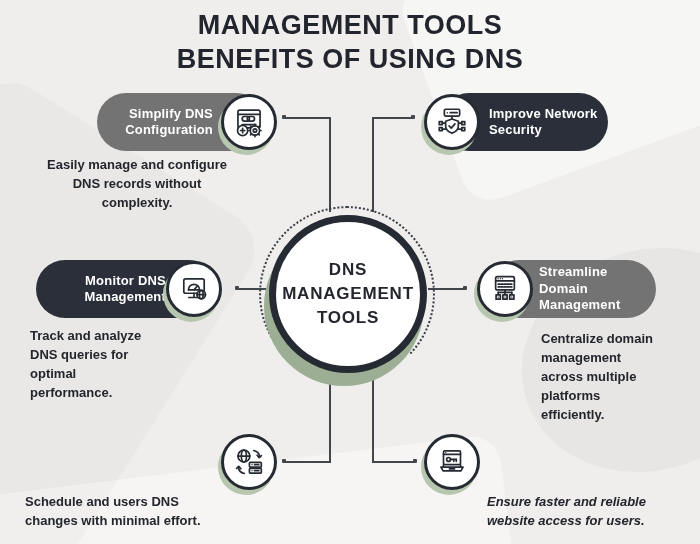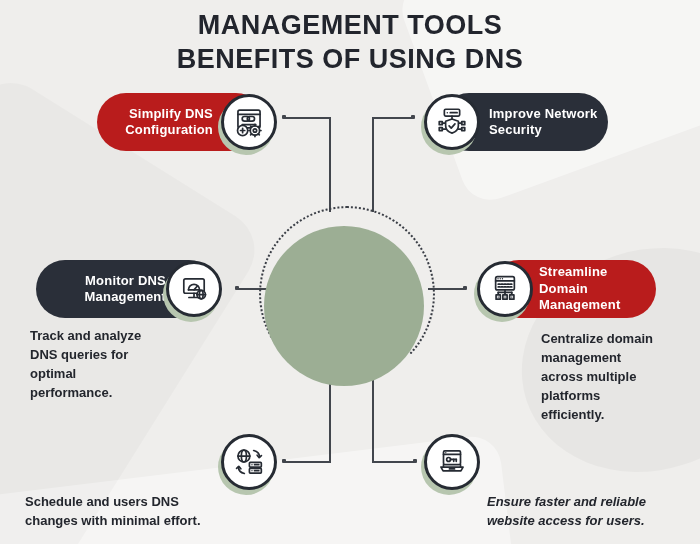--- a/index.html
+++ b/index.html
@@ -26,21 +26,21 @@
   .hub{position:absolute;left:269px;top:215px;width:144px;height:144px;background:#ffffff;
        border:7px solid #262b33;border-radius:50%;display:flex;align-items:center;justify-content:center;}
   .hub-label{font-size:17px;font-weight:800;letter-spacing:.8px;line-height:1.4;text-align:center;white-space:pre-line;}
 
   
   .line{position:absolute;background:#42464d;}
   .dot{position:absolute;width:4px;height:4px;background:#42464d;border-radius:1px;}
 
   
   .pill{position:absolute;height:58px;border-radius:29px;display:flex;align-items:center;box-sizing:border-box;}
-  .pill.green{background:#b91c1c;}
+  .pill.green{background:#737373;}
   .pill.dark{background:#2a2f39;}
   .pill-label{color:#ffffff;font-weight:700;font-size:13px;line-height:16.5px;letter-spacing:.2px;white-space:pre-line;width:100%;}
   .pill.left-side .pill-label{text-align:right;padding-right:52px;padding-left:14px;}
   .pill.right-side .pill-label{text-align:left;padding-left:49px;padding-right:8px;}
 
   
   .icon-badge{position:absolute;width:56px;height:56px;border-radius:50%;background:#ffffff;
               border:3px solid #262b33;box-sizing:border-box;display:flex;align-items:center;justify-content:center;
               box-shadow:-3px 5px 0 0 #b7c6af;}
   .icon-badge svg{display:block;}
@@ -85,40 +85,48 @@
   <div class="dot" style="left:282px;top:459px;"></div>
 
   <div class="line" style="left:372px;top:378px;width:1.5px;height:84px;"></div>
   <div class="line" style="left:372px;top:461px;width:43px;height:1.5px;"></div>
   <div class="dot" style="left:413px;top:459px;"></div>
 
   <div class="ring-clip">
     <div class="dotted-ring"></div>
   </div>
   <div class="green-crescent"></div>
+  <div class="hub">
+    <div class="hub-label">DNS
+MANAGEMENT
+TOOLS</div>
+  </div>
 
   <div class="pill green left-side" style="left:97px;top:93px;width:168px;">
     <div class="pill-label">Simplify DNS
 Configuration</div>
   </div>
   <div class="icon-badge" style="left:221px;top:94px;">
     <svg width="34" height="34" viewBox="0 0 40 40" fill="none" stroke="#262b33" stroke-width="2" stroke-linecap="round" stroke-linejoin="round">
       <rect x="7" y="6" width="26" height="21" rx="2" fill="#fff"></rect>
       <line x1="7" y1="11" x2="33" y2="11"></line>
       <rect x="12" y="13.5" width="8.5" height="5.5" rx="2.75"></rect>
       <rect x="18" y="13.5" width="8.5" height="5.5" rx="2.75"></rect>
       <line x1="12" y1="23" x2="28" y2="23"></line>
       <circle cx="12.5" cy="30" r="6" fill="#fff"></circle>
       <line x1="12.5" y1="27.5" x2="12.5" y2="32.5"></line>
       <line x1="10" y1="30" x2="15" y2="30"></line>
       <circle cx="27" cy="30" r="5.5" fill="#fff"></circle>
       <circle cx="27" cy="30" r="2"></circle>
       <path d="M27 24.5v-1.6 M27 35.5v1.6 M21.5 30h-1.6 M32.5 30h1.6 M23.1 26.1l-1.2-1.2 M30.9 33.9l1.2 1.2 M30.9 26.1l1.2-1.2 M23.1 33.9l-1.2 1.2"></path>
     </svg>
   </div>
+  <div class="desc align-center" style="left:32px;top:155px;width:210px;">Easily manage and configure
+DNS records without
+complexity.</div>
 
   <div class="pill dark right-side" style="left:440px;top:93px;width:168px;">
     <div class="pill-label">Improve Network
 Security</div>
   </div>
   <div class="icon-badge" style="left:424px;top:94px;">
     <svg width="34" height="34" viewBox="0 0 40 40" fill="none" stroke="#262b33" stroke-width="2" stroke-linecap="round" stroke-linejoin="round">
       <rect x="11" y="5" width="18" height="8" rx="1.5" fill="#fff"></rect>
       <circle cx="14.5" cy="9" r="0.9" fill="#262b33" stroke="none"></circle>
       <line x1="18" y1="9" x2="26" y2="9"></line>

